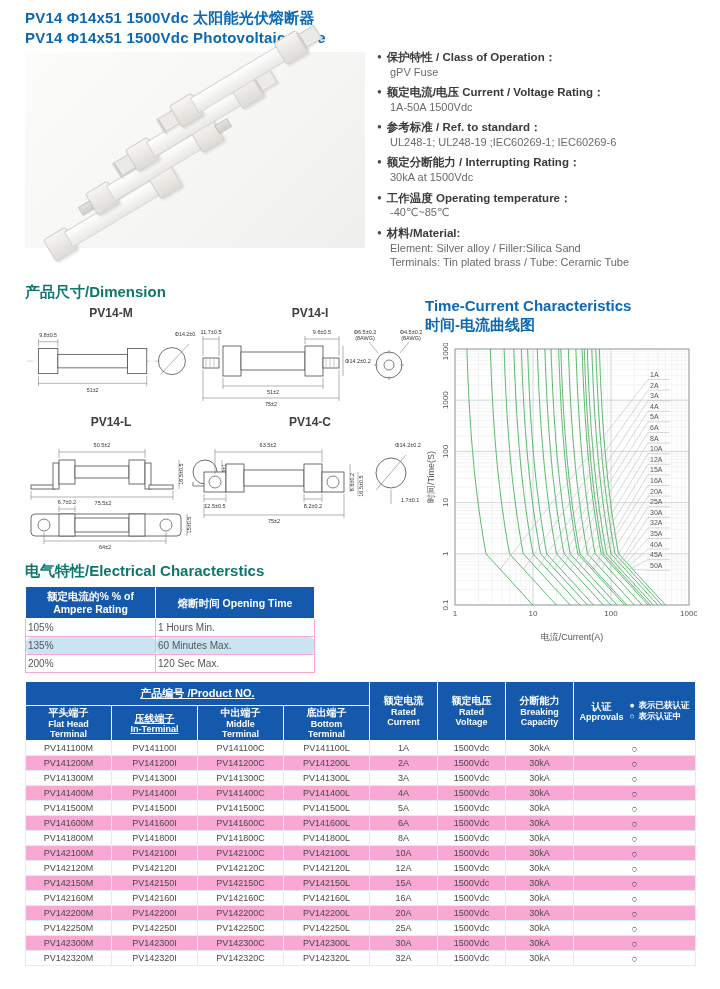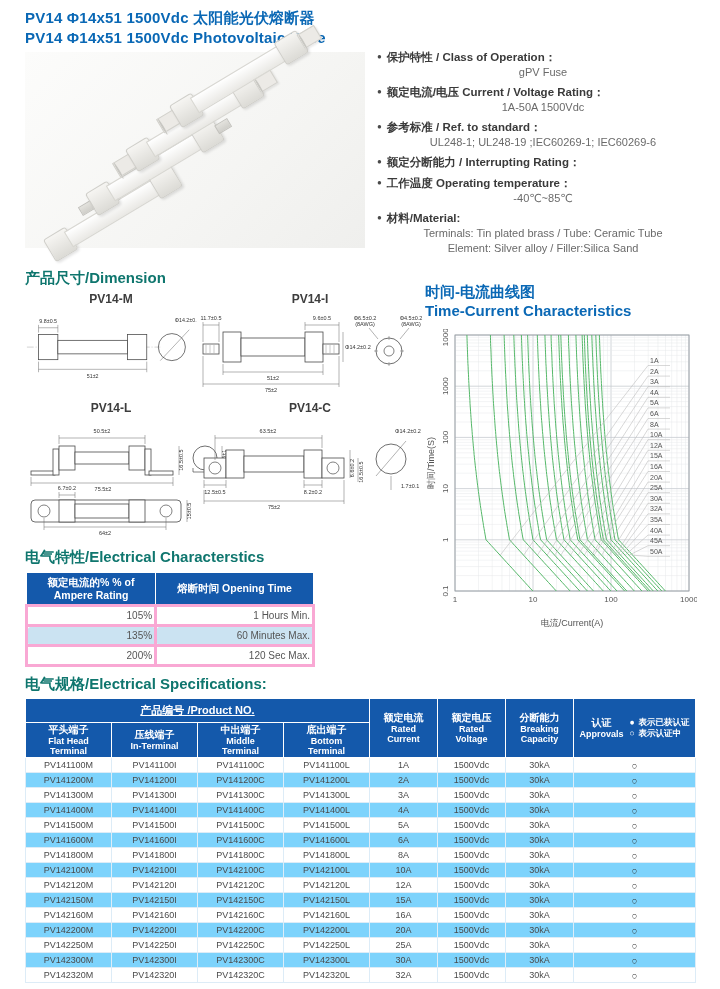--- a/index.html
+++ b/index.html
@@ -31,21 +31,21 @@
   .fuse .tab { position:absolute; top:5px; width:20px; height:16px; background:#eceae6;
                border:1px solid #d2d1cc; box-shadow:1px 2px 2px rgba(0,0,0,0.08); }
   .tab.left{left:-18px} .tab.right{right:-18px}
   .tab .hole { width:8px; height:8px; border-radius:50%; background:#fafaf9;
                border:1px solid #c8c7c2; margin:3px auto; }
 
   
   .bullet { margin-bottom:6px; }
   .bullet .head { font-size:11.5px; font-weight:bold; color:#3a3a3a; line-height:1.3; }
   .bullet .dot { color:#4a4a4a; font-size:8px; vertical-align:2px; margin-right:5px; }
-  .bullet .val { font-size:11px; color:#6a6a6a; padding-left:13px; line-height:1.3;text-align:center; }
+  .bullet .val { font-size:11px; color:#6a6a6a; padding-left:13px; line-height:1.3; }
 
   .sec-h { font-size:15px; font-weight:bold; color:#0f766e; }
 
   .mid-row { display:flex; margin-top:8px; }
   .mid-left { width:398px; }
   .mid-right { width:273px; padding-top:14px; padding-left:2px; }
   .chart-h { font-size:15px; font-weight:bold; color:#0a68b5; line-height:1.25; }
 
   
   .dim-grid { display:grid; grid-template-columns:172px 226px; column-gap:0; row-gap:2px; margin-top:4px; }
@@ -54,36 +54,36 @@
   .dim-cell svg { display:block; margin:0 auto; }
   svg text { font-family:"Liberation Sans","DejaVu Sans",sans-serif; }
   .dim-t { font-size:5.5px; fill:#333; }
 
   
   .char-wrap { margin-top:10px; }
   table.chartable { border-collapse:collapse; width:290px; table-layout:fixed; margin-top:5px;
                     border:1px solid #aecde6; }
   table.chartable th { background:#1459ab; color:#fff; font-size:10.5px; font-weight:bold;
                        padding:3px 2px; line-height:1.2; border:1px solid #fff; }
-  table.chartable td { font-size:10px; color:#555; text-align:right; padding:3px 2px;
-                       border:3px solid #f9a8d4; }
+  table.chartable td { font-size:10px; color:#555; text-align:left; padding:3px 2px;
+                       border:1px solid #f9a8d4; }
   table.chartable tr.alt td { background:#cbe3f2;border-radius:6px; }
 
   
   .spec-wrap { margin-top:8px; }
   table.spec { border-collapse:collapse; width:670px; table-layout:fixed; margin-top:4px;
                border:1px solid #aecde6; }
   table.spec th { background:#1459ab; color:#fff; border:1px solid #fff; vertical-align:middle;
                   padding:1px 0; }
   table.spec th .zh { font-size:10px; font-weight:bold; line-height:1.18; }
   table.spec th .en { font-size:9px;  font-weight:bold; line-height:1.12; }
   table.spec th.grp { font-size:11px; font-weight:bold; padding:4px 0;text-decoration:underline; }
   table.spec td { font-size:9px; color:#4a4a4a; text-align:center; padding:1.5px 0;
                   border:1px solid #ddecf7; white-space:nowrap; }
-  table.spec tr.alt td { background:#7dd3fc; }
+  table.spec tr.alt td { background:#f9a8d4; }
   table.spec td.appr { font-size:9.5px; color:#333; }
   .appr-head { display:flex; align-items:center; justify-content:center; gap:6px; }
   .appr-head .left { }
   .appr-head .leg { text-align:left; font-size:8.5px; font-weight:bold; line-height:1.35; }
   .appr-head .leg .sym { display:inline-block; width:9px; }
 </style>
 </head>
 <body>
 
 <div class="title">
@@ -130,29 +130,30 @@
       <div class="bullet">
         <div class="head"><span class="dot">●</span><span>额定电流/电压  Current / Voltage Rating：</span></div>
         <div class="val">1A-50A    1500Vdc</div>
       </div>
       <div class="bullet">
         <div class="head"><span class="dot">●</span><span>参考标准 / Ref. to standard：</span></div>
         <div class="val">UL248-1; UL248-19 ;IEC60269-1; IEC60269-6</div>
       </div>
       <div class="bullet">
         <div class="head"><span class="dot">●</span><span>额定分断能力 / Interrupting Rating：</span></div>
+        <div class="val">30kA at 1500Vdc</div>
       </div>
       <div class="bullet">
         <div class="head"><span class="dot">●</span><span>工作温度 Operating temperature：</span></div>
         <div class="val">-40℃~85℃</div>
       </div>
       <div class="bullet">
         <div class="head"><span class="dot">●</span><span>材料/Material:</span></div>
+        <div class="val">Element: Silver alloy / Filler:Silica Sand</div>
         <div class="val">Terminals: Tin plated brass / Tube: Ceramic Tube</div>
-        <div class="val">Element: Silver alloy / Filler:Silica Sand</div>
       </div>
     </div>
 </div>
 
 <div class="mid-row">
   <div class="mid-left">
     <div class="sec-h">产品尺寸/Dimension</div>
 
     <div class="dim-grid">
 
@@ -357,22 +358,22 @@
               <td>200%</td>
               <td>120 Sec Max.</td>
             </tr>
           </tbody>
       </table>
     </div>
   </div>
 
   <div class="mid-right">
     <div class="chart-h">
+      <div>Time-Current Characteristics</div>
       <div>时间-电流曲线图</div>
-      <div>Time-Current Characteristics</div>
     </div>
     <svg id="tc-chart" width="272" height="300" viewBox="0 0 272 300" style="margin-top:8px">
         <line x1="30" y1="6" x2="30" y2="262" stroke="#c6cbd0" stroke-width="0.8"></line>
         <line x1="53.48033966179053" y1="6" x2="53.48033966179053" y2="262" stroke="#e7e9eb" stroke-width="0.5"></line>
         <line x1="67.21545786813367" y1="6" x2="67.21545786813367" y2="262" stroke="#e7e9eb" stroke-width="0.5"></line>
         <line x1="76.96067932358106" y1="6" x2="76.96067932358106" y2="262" stroke="#e7e9eb" stroke-width="0.5"></line>
         <line x1="84.51966033820948" y1="6" x2="84.51966033820948" y2="262" stroke="#e7e9eb" stroke-width="0.5"></line>
         <line x1="90.6957975299242" y1="6" x2="90.6957975299242" y2="262" stroke="#e7e9eb" stroke-width="0.5"></line>
         <line x1="95.91764712111203" y1="6" x2="95.91764712111203" y2="262" stroke="#e7e9eb" stroke-width="0.5"></line>
         <line x1="100.4410189853716" y1="6" x2="100.4410189853716" y2="262" stroke="#e7e9eb" stroke-width="0.5"></line>
@@ -529,21 +530,20 @@
         <line x1="223" y1="216.7" x2="245" y2="216.7" stroke="#bdbdbd" stroke-width="0.6"></line>
         <text x="225" y="214.2" font-size="7" fill="#555">45A</text>
         <line x1="223" y1="227.29999999999998" x2="207.64718481170274" y2="226.21273577799585" stroke="#bdbdbd" stroke-width="0.6"></line>
         <line x1="223" y1="227.29999999999998" x2="245" y2="227.29999999999998" stroke="#bdbdbd" stroke-width="0.6"></line>
         <text x="225" y="224.79999999999998" font-size="7" fill="#555">50A</text>
       </svg>
   </div>
 </div>
 
 <div class="spec-wrap">
-  <div class="sec-h">电气规格/Electrical Specifications:</div>
   <table class="spec">
     <thead id="spec-thead">
         <tr>
           <th class="grp" colspan="4" style="width: 344px;">产品编号 /Product NO.</th>
           <th rowspan="2" style="width: 68px;">
             <div class="zh">额定电流</div>
             <div class="en">Rated</div>
             <div class="en">Current</div>
           </th>
           <th rowspan="2" style="width: 68px;">
@@ -568,21 +568,21 @@
               </div>
             </div>
           </th>
         </tr>
         <tr>
           <th style="width: 86px;">
             <div class="zh">平头端子</div>
             <div class="en">Flat Head</div>
             <div class="en">Terminal</div>
           </th>
-          <th style="width: 86px;">
+          <th style="width: 86px; text-decoration: underline;">
             <div class="zh">压线端子</div>
             <div class="en">In-Terminal</div>
           </th>
           <th style="width: 86px;">
             <div class="zh">中出端子</div>
             <div class="en">Middle</div>
             <div class="en">Terminal</div>
           </th>
           <th style="width: 86px;">
             <div class="zh">底出端子</div>

